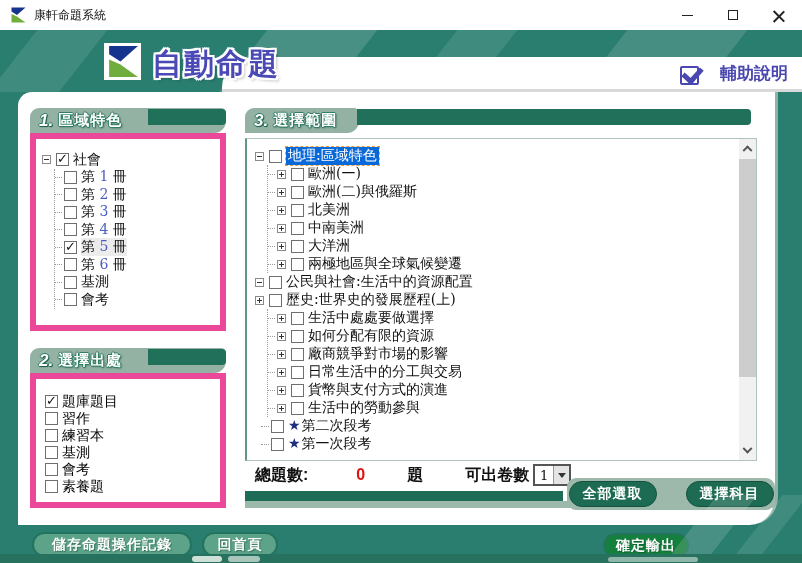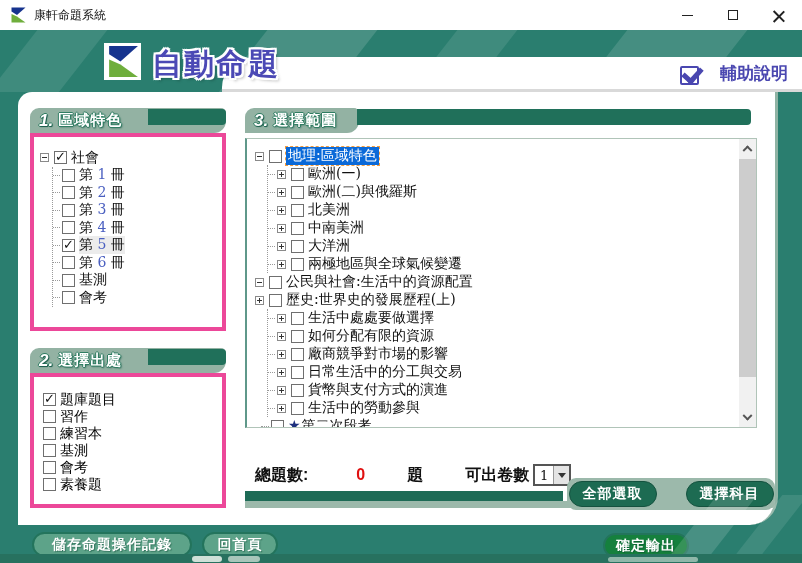--- a/index.html
+++ b/index.html
@@ -41,21 +41,21 @@
   .panel { position:absolute; }
   .banner { position:relative; height:25px; }
   .banner .chip { position:absolute; left:0; top:0; height:25px; background:#93B2A3; border-radius:9px 5px 12px 0; display:flex; align-items:center; padding:0 8px 0 9px; }
   .bn-num { font-style:italic; font-weight:bold; font-size:17px; color:#fff; margin-right:5px;
     text-shadow:1px 1px 1px #1d5c4c,-1px 0 #2f7d62,0 -1px #2f7d62,1px 0 #2f7d62,0 1px #2f7d62; }
   .bn-title { font-size:15px; font-weight:bold; color:#fff; letter-spacing:1px;
     text-shadow:-1px 0 #2f7d62,1px 0 #2f7d62,0 -1px #2f7d62,0 1px #2f7d62,1px 1px 2px #1d5c4c; }
   .darkbar { position:absolute; top:1px; height:16px; background:#20705A; border-radius:0 4px 4px 0; }
 
   
-  .box { background:#fff; border:4px solid #ec4899; position:relative; }
+  .box { background:#fff; border:6px solid #ec4899; position:relative; }
   .tree { font-family:"DejaVu Serif","Liberation Serif",serif; font-size:14px; color:#111; position:relative; }
   .trow { display:flex; align-items:center; height:17.5px; white-space:nowrap; }
   .t3row { display:flex; align-items:center; height:18px; white-space:nowrap; }
   .cb { width:13px; height:13px; min-width:13px; border:1px solid #6f6f6f; background:#fff; position:relative; margin-right:4px; display:inline-block; }
   .cb.checked::after { content:"✓"; position:absolute; left:0px; top:-3px; font-size:13px; font-weight:bold; color:#111; font-family:"DejaVu Sans",sans-serif; }
   .exp { width:9px; height:9px; min-width:9px; border:1px solid #8a8a8a; background:#fff; position:relative; margin-right:5px; display:inline-block; }
   .exp::before { content:""; position:absolute; left:1px; right:1px; top:3px; height:1px; background:#333; }
   .exp.plus::after { content:""; position:absolute; top:1px; bottom:1px; left:3px; width:1px; background:#333; }
   .hstub { width:7px; min-width:7px; height:1px; border-top:1px dotted #9a9a9a; display:inline-block; margin-right:2px; }
   .spacer { display:inline-block; }
@@ -72,21 +72,21 @@
   
   .p2 { left:12px; top:256px; width:196px; }
   .p2 .darkbar { left:118px; right:0; }
   .p2 .box { height:135px; padding:14px 0 0 9px; }
   .srow { display:flex; align-items:center; height:17px; font-family:"DejaVu Serif","Liberation Serif",serif; font-size:14px; }
 
   
   .p3 { left:227px; top:16px; width:512px; height:400px; }
   .p3 .chip { width:114px; }
   .p3 .darkbar { left:112px; right:6px; }
-  .box3 { position:absolute; left:0; top:30px; width:512px; height:290px; background:#fff; border:1px solid #B0C4B8; border-left:2px solid #5F988A; padding:8px 0 0 8px; overflow:hidden; }
+  .box3 { position:absolute; left:0; top:30px; width:512px; height:323px; background:#fff; border:1px solid #B0C4B8; border-left:2px solid #5F988A; padding:8px 0 0 8px; overflow:hidden; }
 
   
   .sbar { position:absolute; right:0; top:0; bottom:0; width:17px; background:#f1f1f1; }
   .sb-btn { position:absolute; left:0; width:17px; height:17px; display:flex; align-items:center; justify-content:center; }
   .sb-up { top:0; } .sb-down { bottom:0; }
   .chev { width:7px; height:7px; display:block; }
   .chev.up { border-top:2px solid #555; border-left:2px solid #555; transform:rotate(45deg) translate(2px,2px); }
   .chev.down { border-bottom:2px solid #555; border-right:2px solid #555; transform:rotate(45deg) translate(-2px,-2px); }
   .sb-thumb { position:absolute; left:0; width:17px; top:20px; height:218px; background:#cdcdcd; }
 

